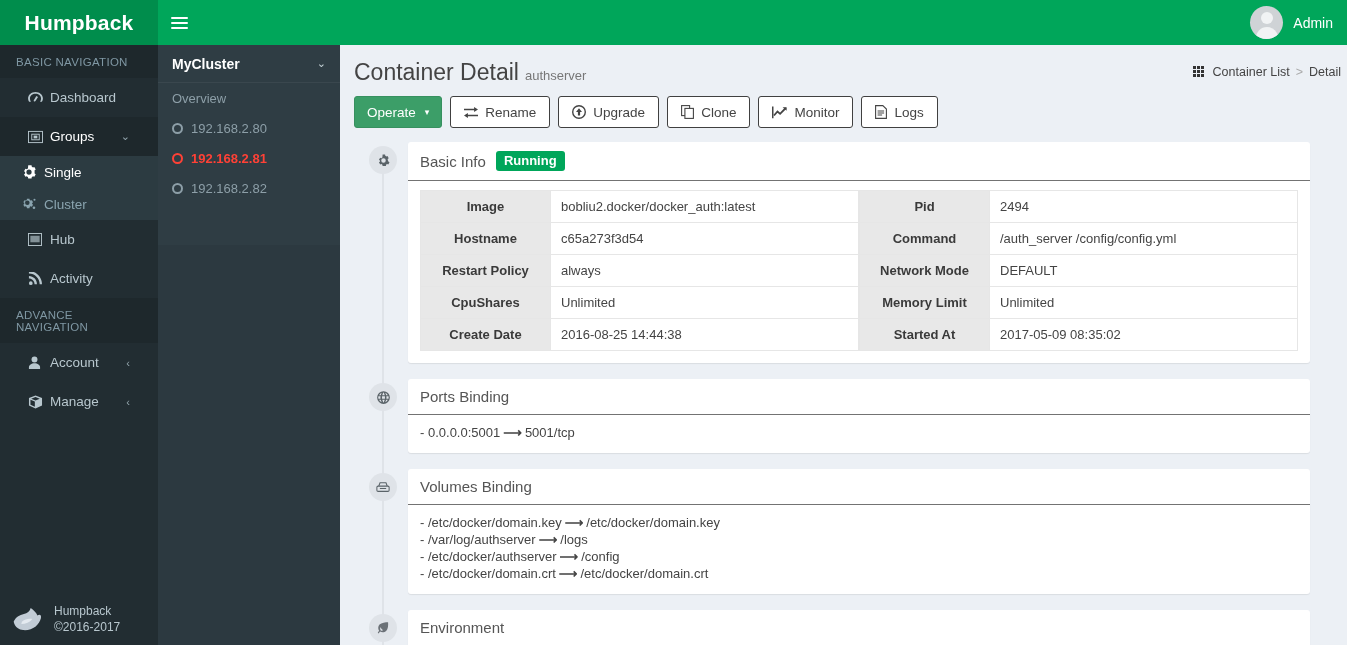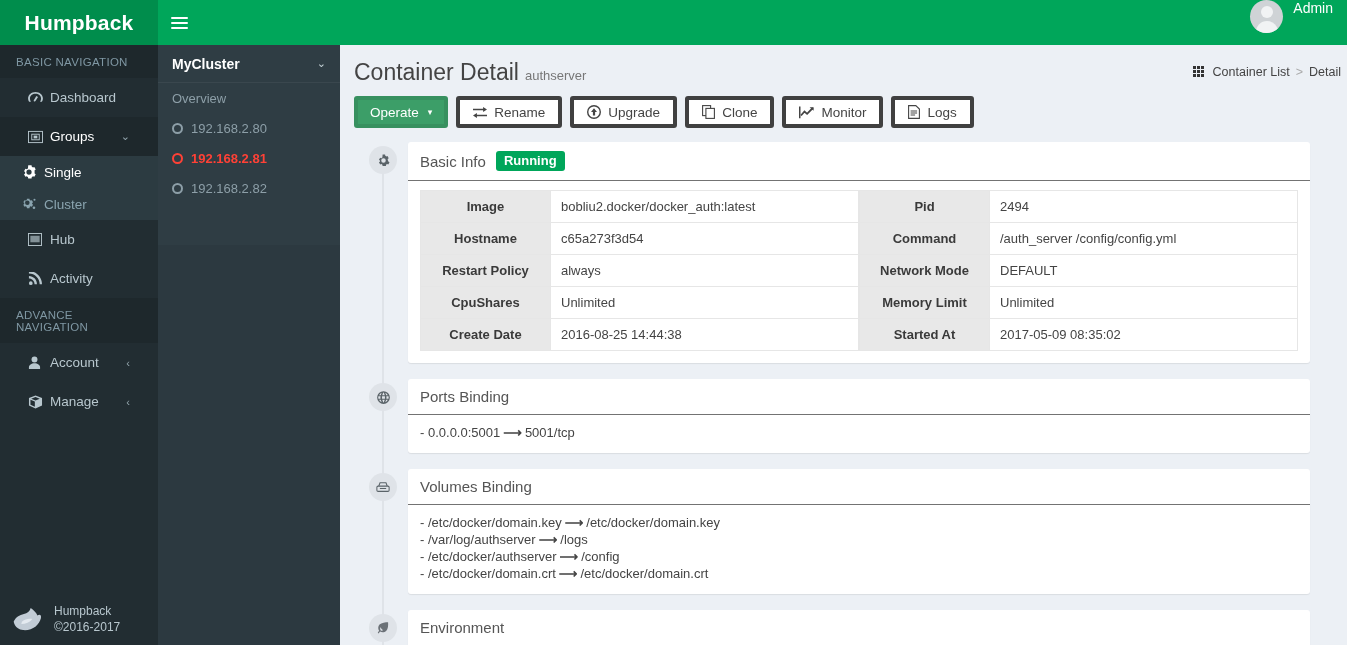--- a/index.html
+++ b/index.html
@@ -22,21 +22,21 @@
   }
   .hamburger {
     position: absolute; left: 158px; top: 0; width: 42px; height: 45px;
     display: flex; align-items: center; justify-content: center;
     color: #fff; font-size: 17px; cursor: pointer;
   }
   .hamburger .bars { width: 17px; }
   .hamburger .bars i { display: block; height: 2px; background: #fff; margin: 3px 0; border-radius: 1px; }
   .user-area {
     position: absolute; right: 14px; top: 0; height: 45px;
-    display: flex; gap: 10px; color: #fff; cursor: pointer;
+    display: flex; align-items: center; gap: 10px; color: #fff; cursor: pointer;
   }
   .avatar {
     width: 33px; height: 33px; border-radius: 50%; background: #cfd3d6;
     position: relative; overflow: hidden; flex: none;
   }
   .avatar::before { content:""; position:absolute; left:50%; top:6px; width:12px; height:12px; border-radius:50%; background:#f1f3f4; transform:translateX(-50%); }
   .avatar::after  { content:""; position:absolute; left:50%; top:21px; width:22px; height:18px; border-radius:11px 11px 0 0; background:#f1f3f4; transform:translateX(-50%); }
   .user-name { font-size: 14px; }
 
   
@@ -103,21 +103,21 @@
   }
   .breadcrumb .sep { color: #aaa; }
   .breadcrumb a { color: #444; text-decoration: none; cursor: pointer; }
   .grid-icon { display:inline-block; width:12px; height:12px; margin-right:2px; }
   .grid-icon i { display:block; float:left; width:3px; height:3px; background:#333; margin:0 1px 1px 0; }
 
   .btn-row { padding: 10px 14px 0 14px; display: flex; gap: 8px; }
   .btn {
     display: inline-flex; align-items: center; gap: 7px;
     height: 32px; padding: 0 13px; font-size: 13.5px;
-    background: #fff; border: 4px solid #404040; color: #444; border-radius: 3px; cursor: pointer;
+    background: #fff; border: 1px solid #404040; color: #444; border-radius: 3px; cursor: pointer;
     white-space: nowrap;
   }
   .btn.primary { background: #3c9e68; border-color: #37905f; color: #fff; padding: 0 12px; }
   .btn .caret-dn { font-size: 9px; margin-left: 2px; }
   .btn svg { display:block; }
 
   
   .timeline { position: relative; margin: 14px 0 0 0; padding-left: 0; }
   .tl-line { position: absolute; left: 42px; top: 10px; bottom: 0; width: 2px; background: #dfe3e8; }
   .tl-row { position: relative; margin-bottom: 16px; padding-left: 68px; padding-right: 37px; }

